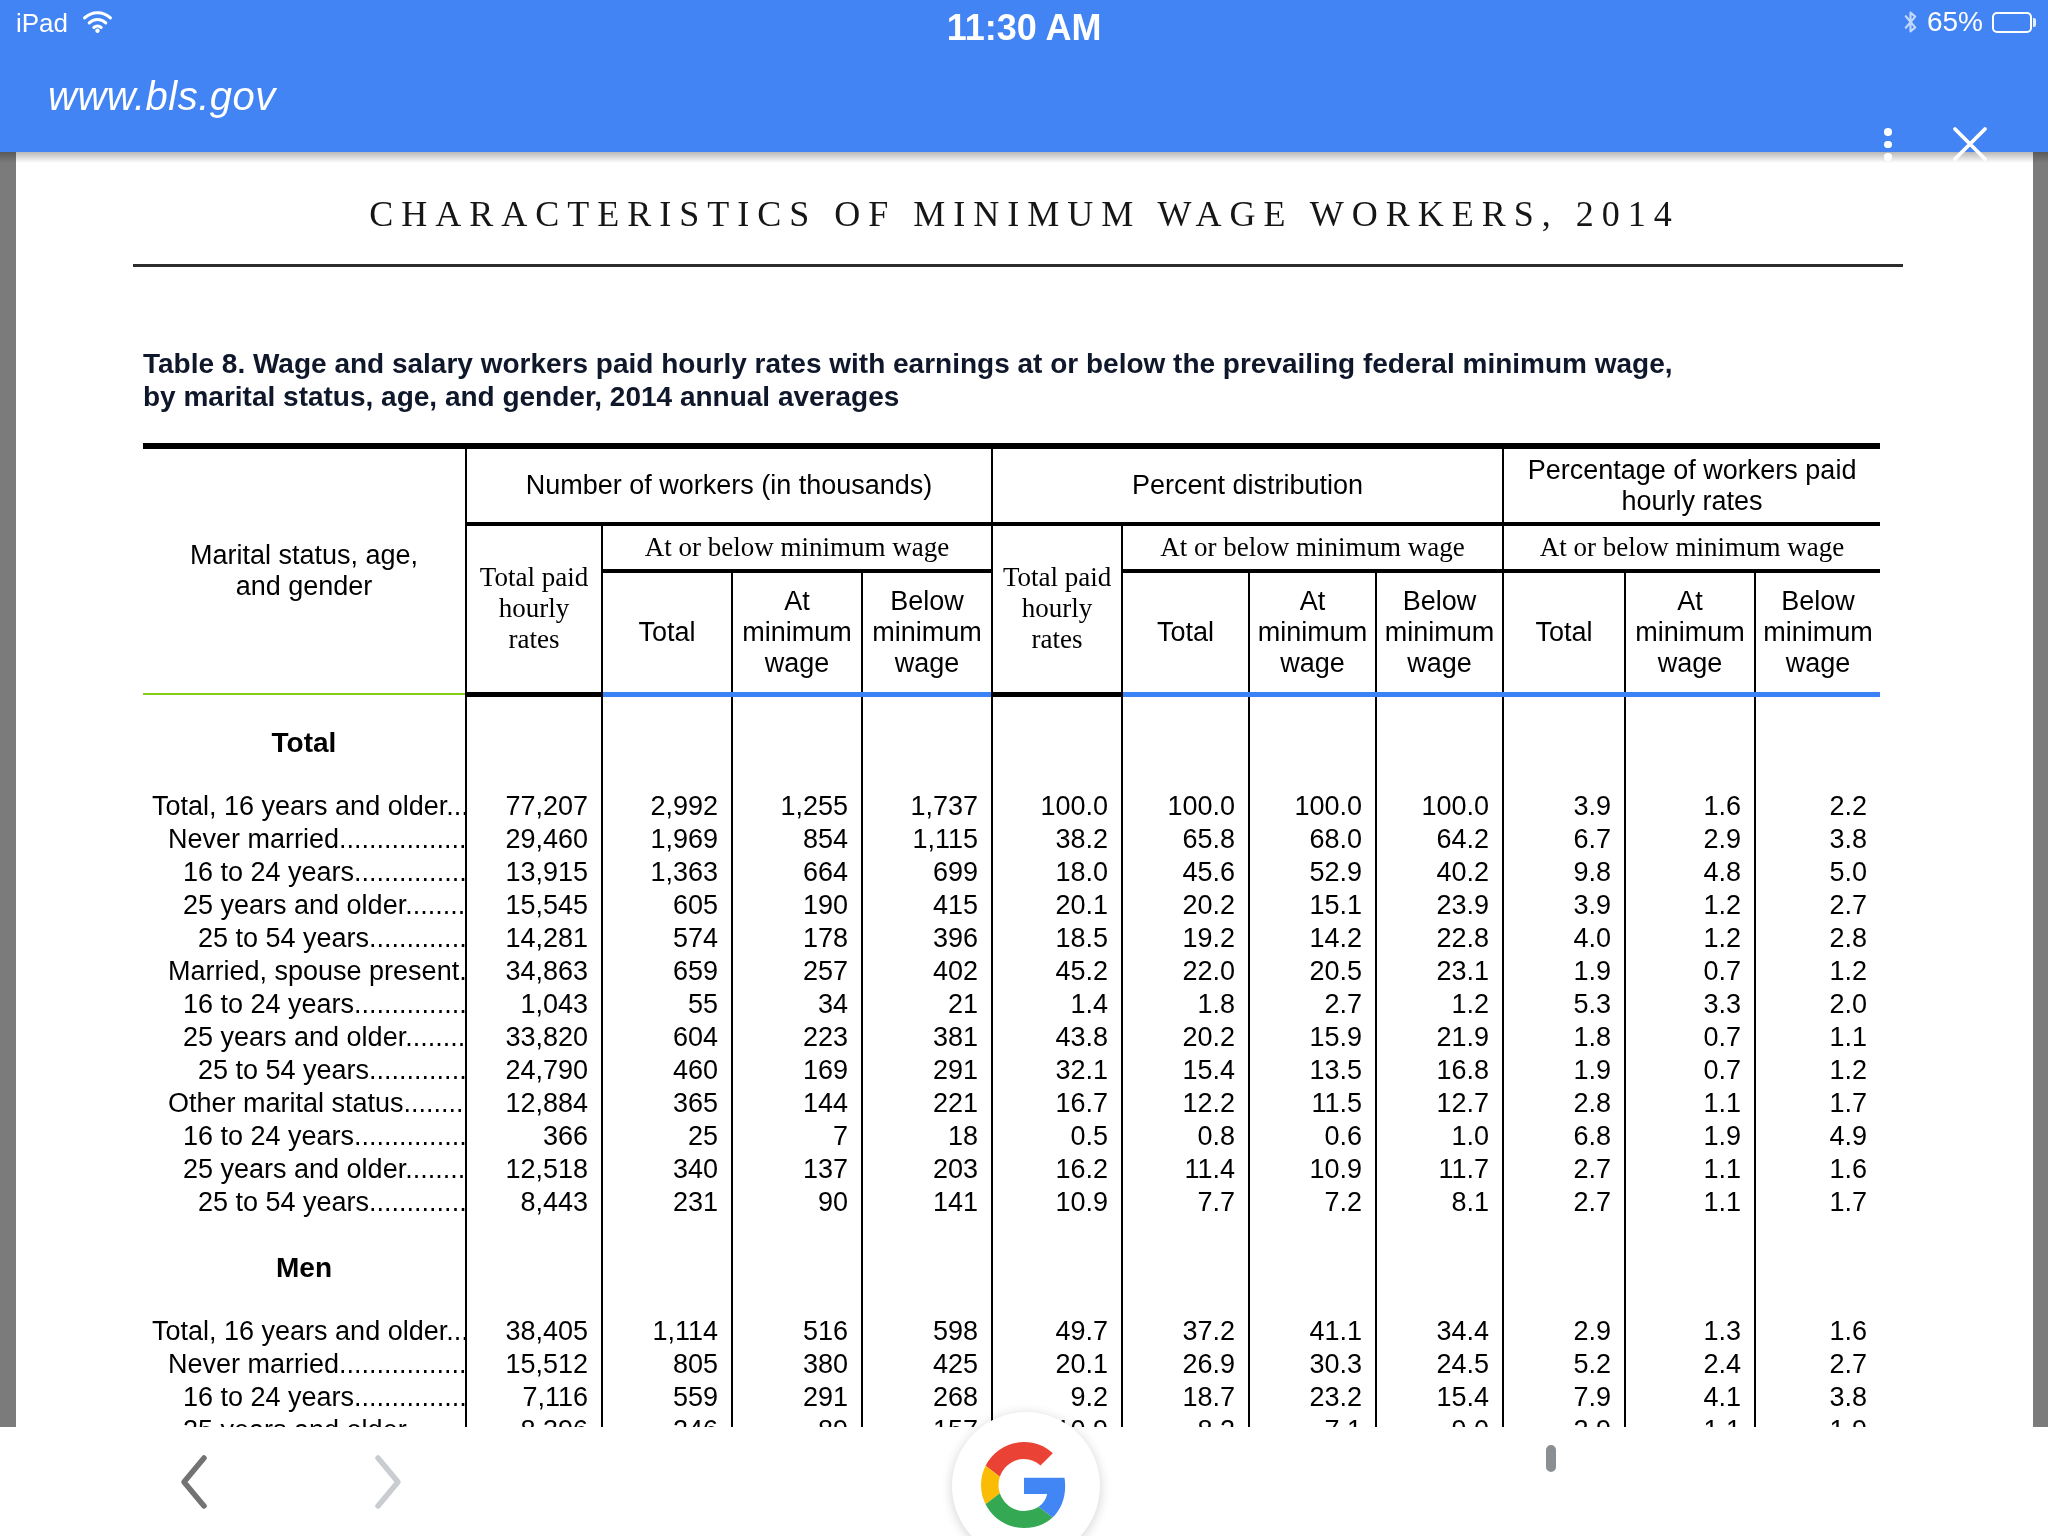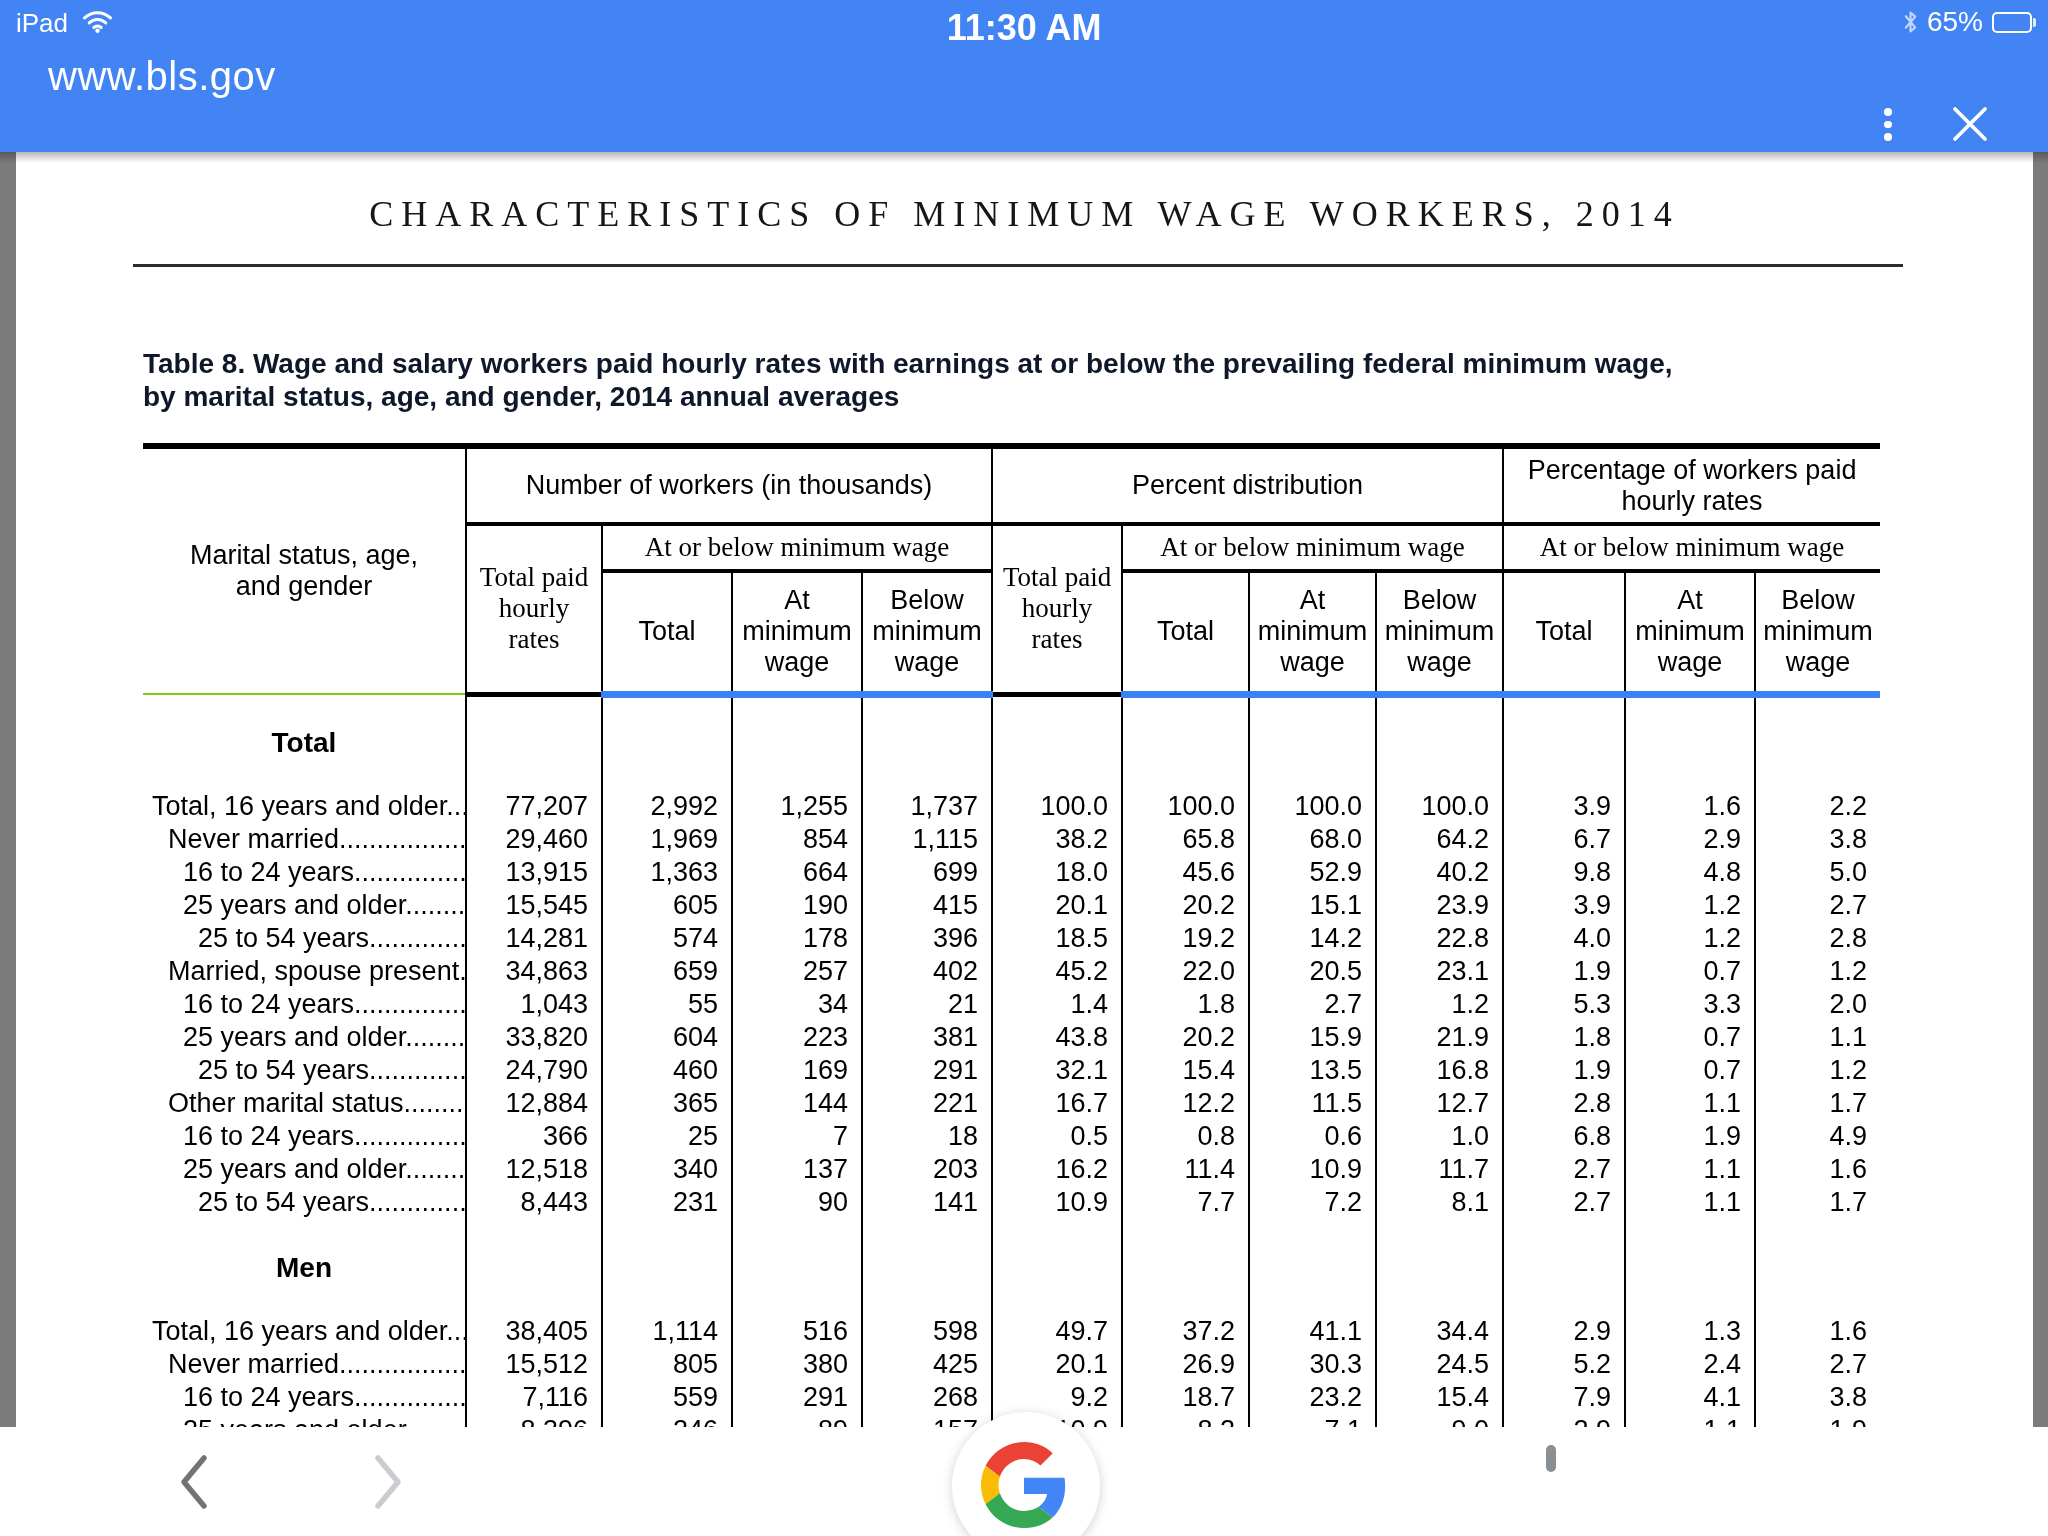--- a/index.html
+++ b/index.html
@@ -26,21 +26,21 @@
   .carrier{position:absolute;left:16px;top:8px;font-size:26px;color:#fff;}
   .wifi{position:absolute;left:82px;top:9px;}
   .time{position:absolute;left:0;right:0;top:7px;text-align:center;font-size:36px;font-weight:700;color:#fff;}
   .status-right{position:absolute;right:12px;top:7px;display:flex;align-items:center;gap:9px;height:30px;}
   .battery-pct{font-size:28px;color:#fff;}
   .bat{position:relative;width:44px;height:22px;display:flex;align-items:center;}
   .bat-body{width:40px;height:21px;border:2.5px solid #fff;border-radius:5px;padding:1.5px;}
   .bat-fill{height:100%;width:65%;background:#fff;border-radius:2px;}
   .bat-nub{width:3.5px;height:9px;background:#fff;border-radius:0 2px 2px 0;margin-left:1px;opacity:.85;}
 
-  .url-row{position:absolute;left:0;top:28px;right:0;height:108px;}
+  .url-row{position:absolute;left:0;top:48px;right:0;height:108px;font-style:italic;}
   .url-text{position:absolute;left:48px;top:26px;font-size:40px;color:#fff;letter-spacing:.5px;}
   .kebab{position:absolute;left:1884px;top:80px;display:flex;flex-direction:column;gap:5px;cursor:pointer;}
   .kebab .dot{width:7.5px;height:7.5px;border-radius:50%;background:#fff;}
   .close-x{position:absolute;left:1949px;top:75px;cursor:pointer;}
 
   
   .viewer{position:absolute;left:0;top:152px;width:2048px;height:1384px;background:var(--viewer-gray);}
   .top-shadow{position:absolute;left:0;top:0;right:0;height:11px;
     background:linear-gradient(rgba(0,0,0,.28),rgba(0,0,0,0));z-index:3;}
   .page{position:absolute;left:16px;top:0;width:2017px;height:1384px;background:#fff;overflow:hidden;}
@@ -53,21 +53,21 @@
   
   table.tbl{position:absolute;left:127px;top:291px;width:1737px;
     border-collapse:collapse;table-layout:fixed;border-top:6px solid #000;color:#000;}
   .tbl th{font-weight:400;font-size:27px;text-align:center;vertical-align:middle;
     white-space:pre-line;line-height:31px;padding:0 2px;}
   .hr1 th{height:78px;}
   .hr1 th.group{border-bottom:4px solid #000;border-left:2px solid #000;}
   .hr2 th{height:47px;font-family:Liberation Serif, serif;}
   .hr2 th.aob{border-bottom:4px solid #000;border-left:2px solid #000;}
   .hr2 th.tphr{border-left:2px solid #000;border-bottom:5px solid #000;}
-  .hr3 th{height:123px;border-left:2px solid #000;border-bottom:7px solid #3b82f6;}
+  .hr3 th{height:123px;border-left:2px solid #000;border-bottom:5px solid #3b82f6;}
   th.stub-h{border-bottom:2px solid #84cc16;}
 
   .tbl tbody td{border-left:2px solid #000;font-size:27px;text-align:right;
     padding:0 13px 0 0;white-space:nowrap;overflow:hidden;vertical-align:middle;}
   .tbl tbody td.stub{border-left:none;text-align:left;padding:0 0 0 9px;}
   .tbl tbody td.ind1{padding-left:25px;}
   .tbl tbody td.ind2{padding-left:40px;}
   .tbl tbody td.ind3{padding-left:55px;}
   .tbl tbody td.slab{font-weight:700;text-align:center;font-size:28px;padding:0;}
 

